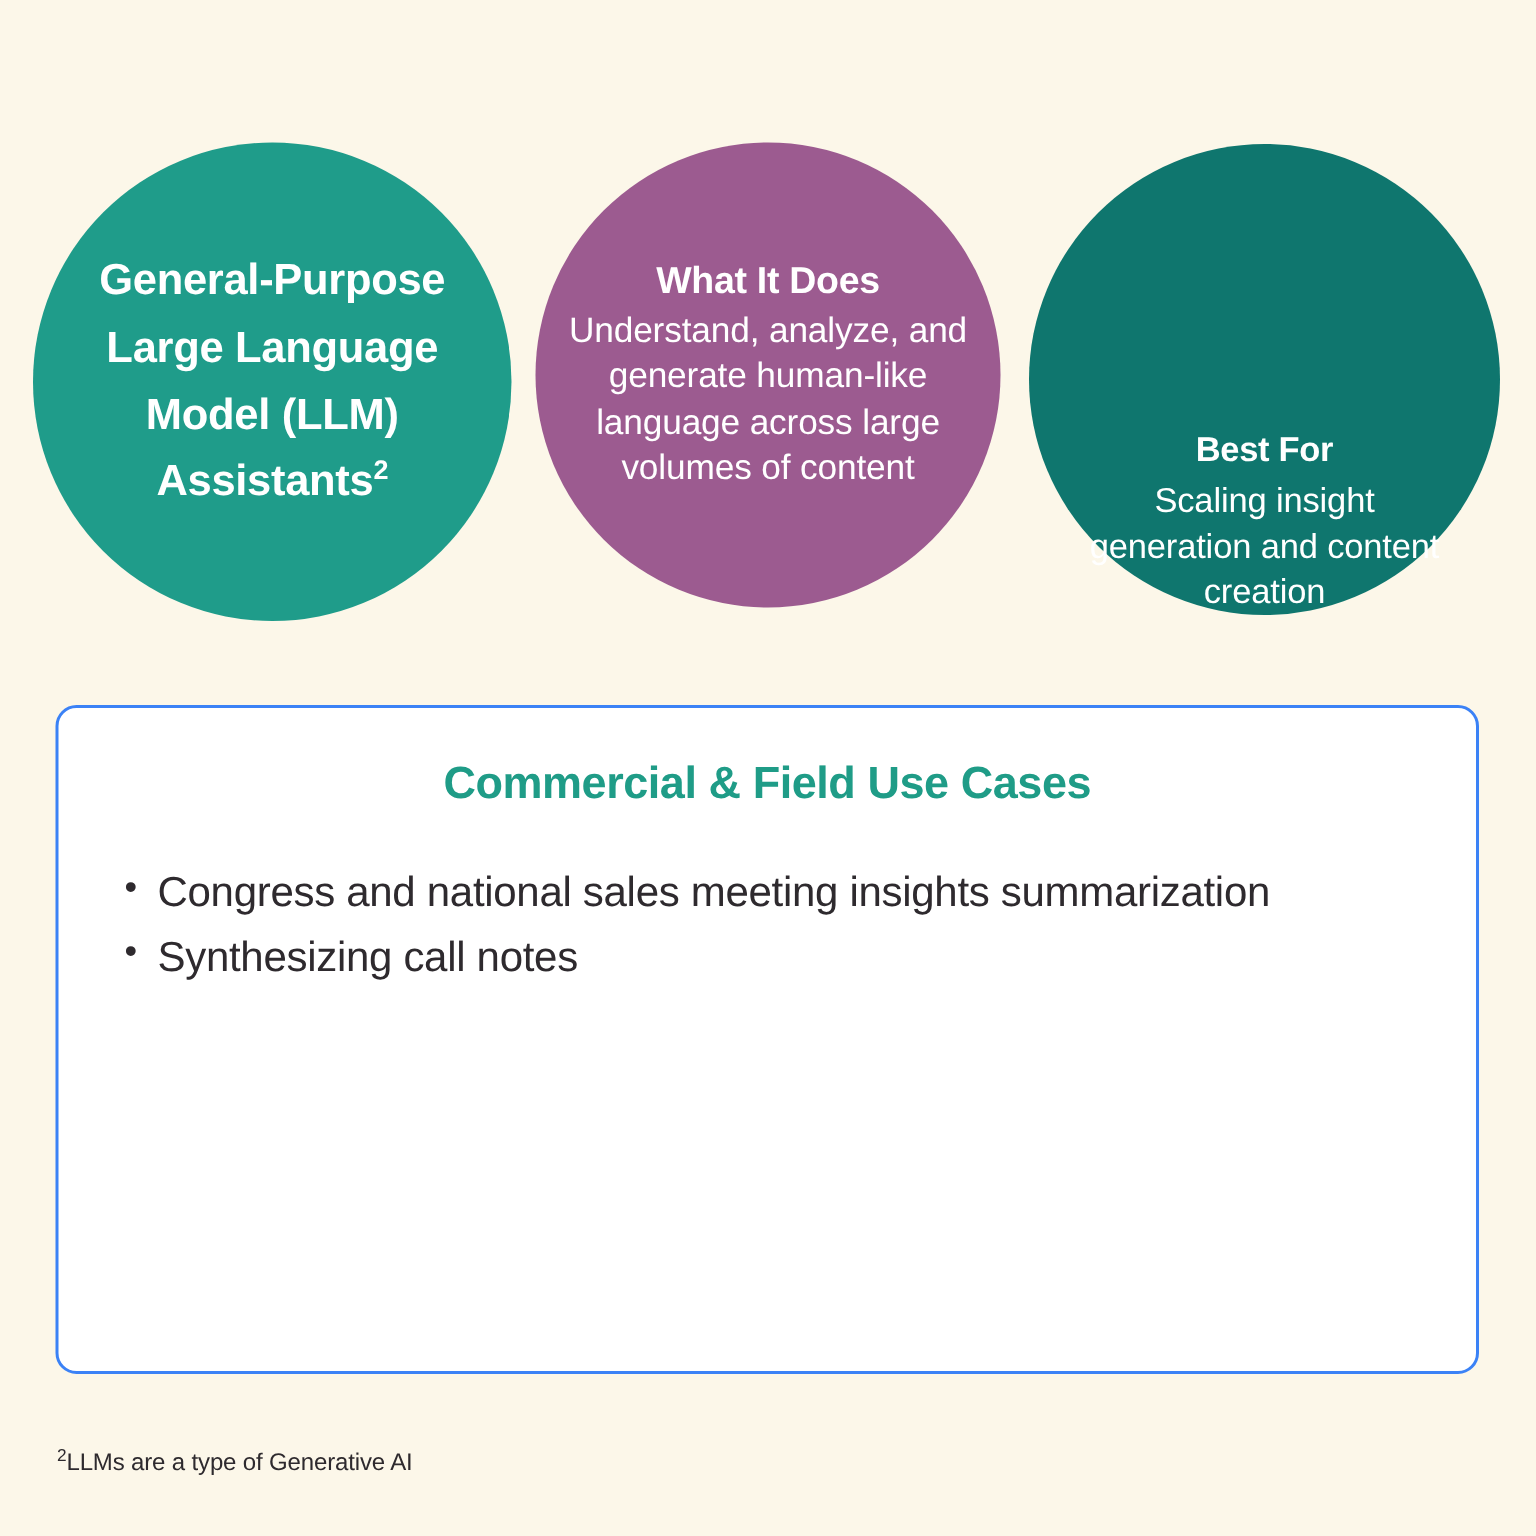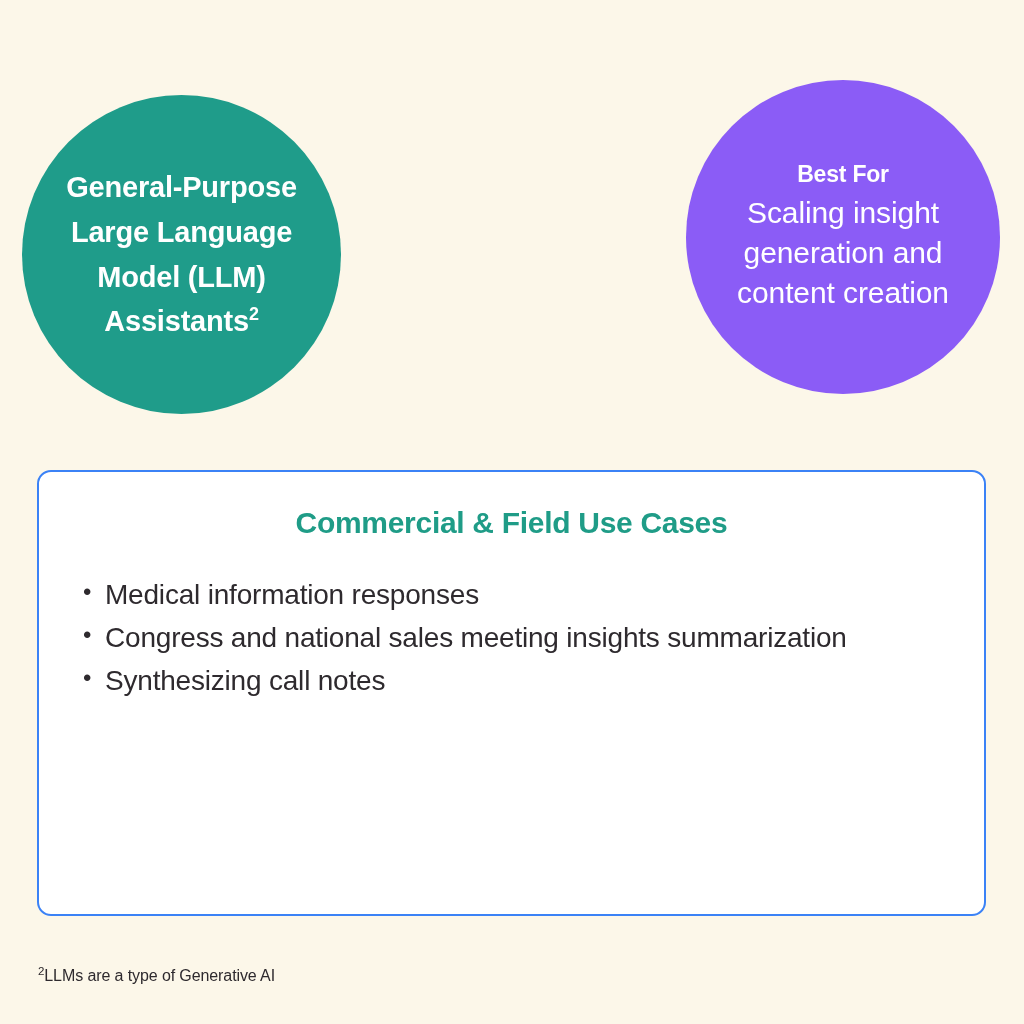--- a/index.html
+++ b/index.html
@@ -55,25 +55,26 @@
   .circle-2 {
     left: 357px;
     top: 95px;
     width: 310px;
     height: 310px;
     background: #9C5B90;
     padding: 0 20px;
   }
   .circle-3 {
     left: 686px;
-    top: 80px;
+    top: 96px;
     width: 314px;
     height: 314px;
-    background: #8b5cf6;
+    background: #0f766e;
     padding: 0 34px;
+    justify-content: flex-end;
   }
 
   .circle-heading {
     font-weight: bold;
     line-height: 1.18;
     letter-spacing: -0.2px;
   }
   .circle-body {
     line-height: 1.30;
     letter-spacing: -0.1px;
@@ -88,21 +89,21 @@
     margin-bottom: 2px;
   }
   .circle-2 .circle-body {
     font-size: 23.5px;
   }
   .circle-3 .circle-heading {
     font-size: 23px;
     margin-bottom: 5px;
   }
   .circle-3 .circle-body {
-    font-size: 30px;
+    font-size: 23px;
     line-height: 1.33;
   }
 
   .sup {
     font-size: 0.62em;
     vertical-align: super;
     line-height: 0;
   }
 
   
@@ -167,32 +168,35 @@
 <body>
 
 <div class="page">
 
   <div class="circle-row">
 
     <div class="circle circle-1">
       <div class="circle-heading"><span>General-Purpose Large Language Model (LLM) Assistants</span><span class="sup">2</span></div>
     </div>
 
+    <div class="circle circle-2">
+      <div class="circle-heading">What It Does</div>
+      <div class="circle-body">Understand, analyze, and generate human-like language across large volumes of content</div>
+    </div>
 
     <div class="circle circle-3">
       <div class="circle-heading">Best For</div>
       <div class="circle-body">Scaling insight generation and content creation</div>
     </div>
 
   </div>
 
   <div class="card">
     <div class="card-title">Commercial &amp; Field Use Cases</div>
     <ul class="bullets">
-      <li>Medical information responses</li>
       <li>Congress and national sales meeting insights summarization</li>
       <li>Synthesizing call notes</li>
     </ul>
   </div>
 
   <div class="footnote"><span class="sup">2</span><span>LLMs are a type of Generative AI</span></div>
 
 </div>
 
 </body></html>

